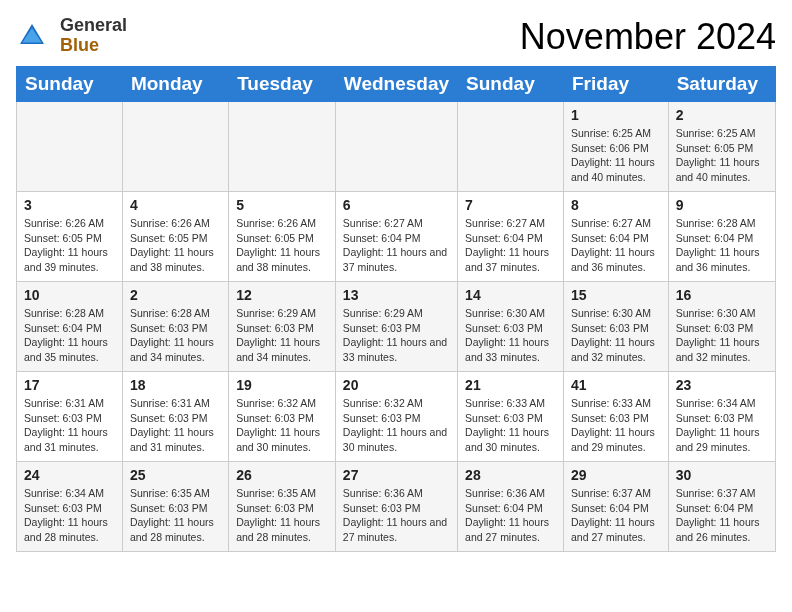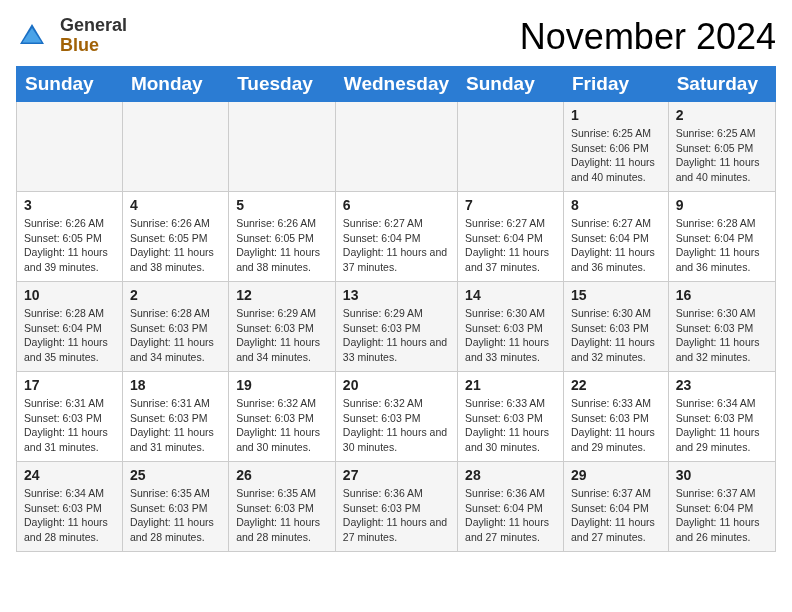--- a/index.html
+++ b/index.html
@@ -251,21 +251,21 @@
 Sunset: 6:03 PM
 Daylight: 11 hours and 30 minutes.</div>
         </td>
         <td>
           <span class="day-num">21</span>
           <div class="cell-info">Sunrise: 6:33 AM
 Sunset: 6:03 PM
 Daylight: 11 hours and 30 minutes.</div>
         </td>
         <td>
-          <span class="day-num">22</span>
+          <span class="day-num">41</span>
           <div class="cell-info">Sunrise: 6:33 AM
 Sunset: 6:03 PM
 Daylight: 11 hours and 29 minutes.</div>
         </td>
         <td>
           <span class="day-num">23</span>
           <div class="cell-info">Sunrise: 6:34 AM
 Sunset: 6:03 PM
 Daylight: 11 hours and 29 minutes.</div>
         </td>

